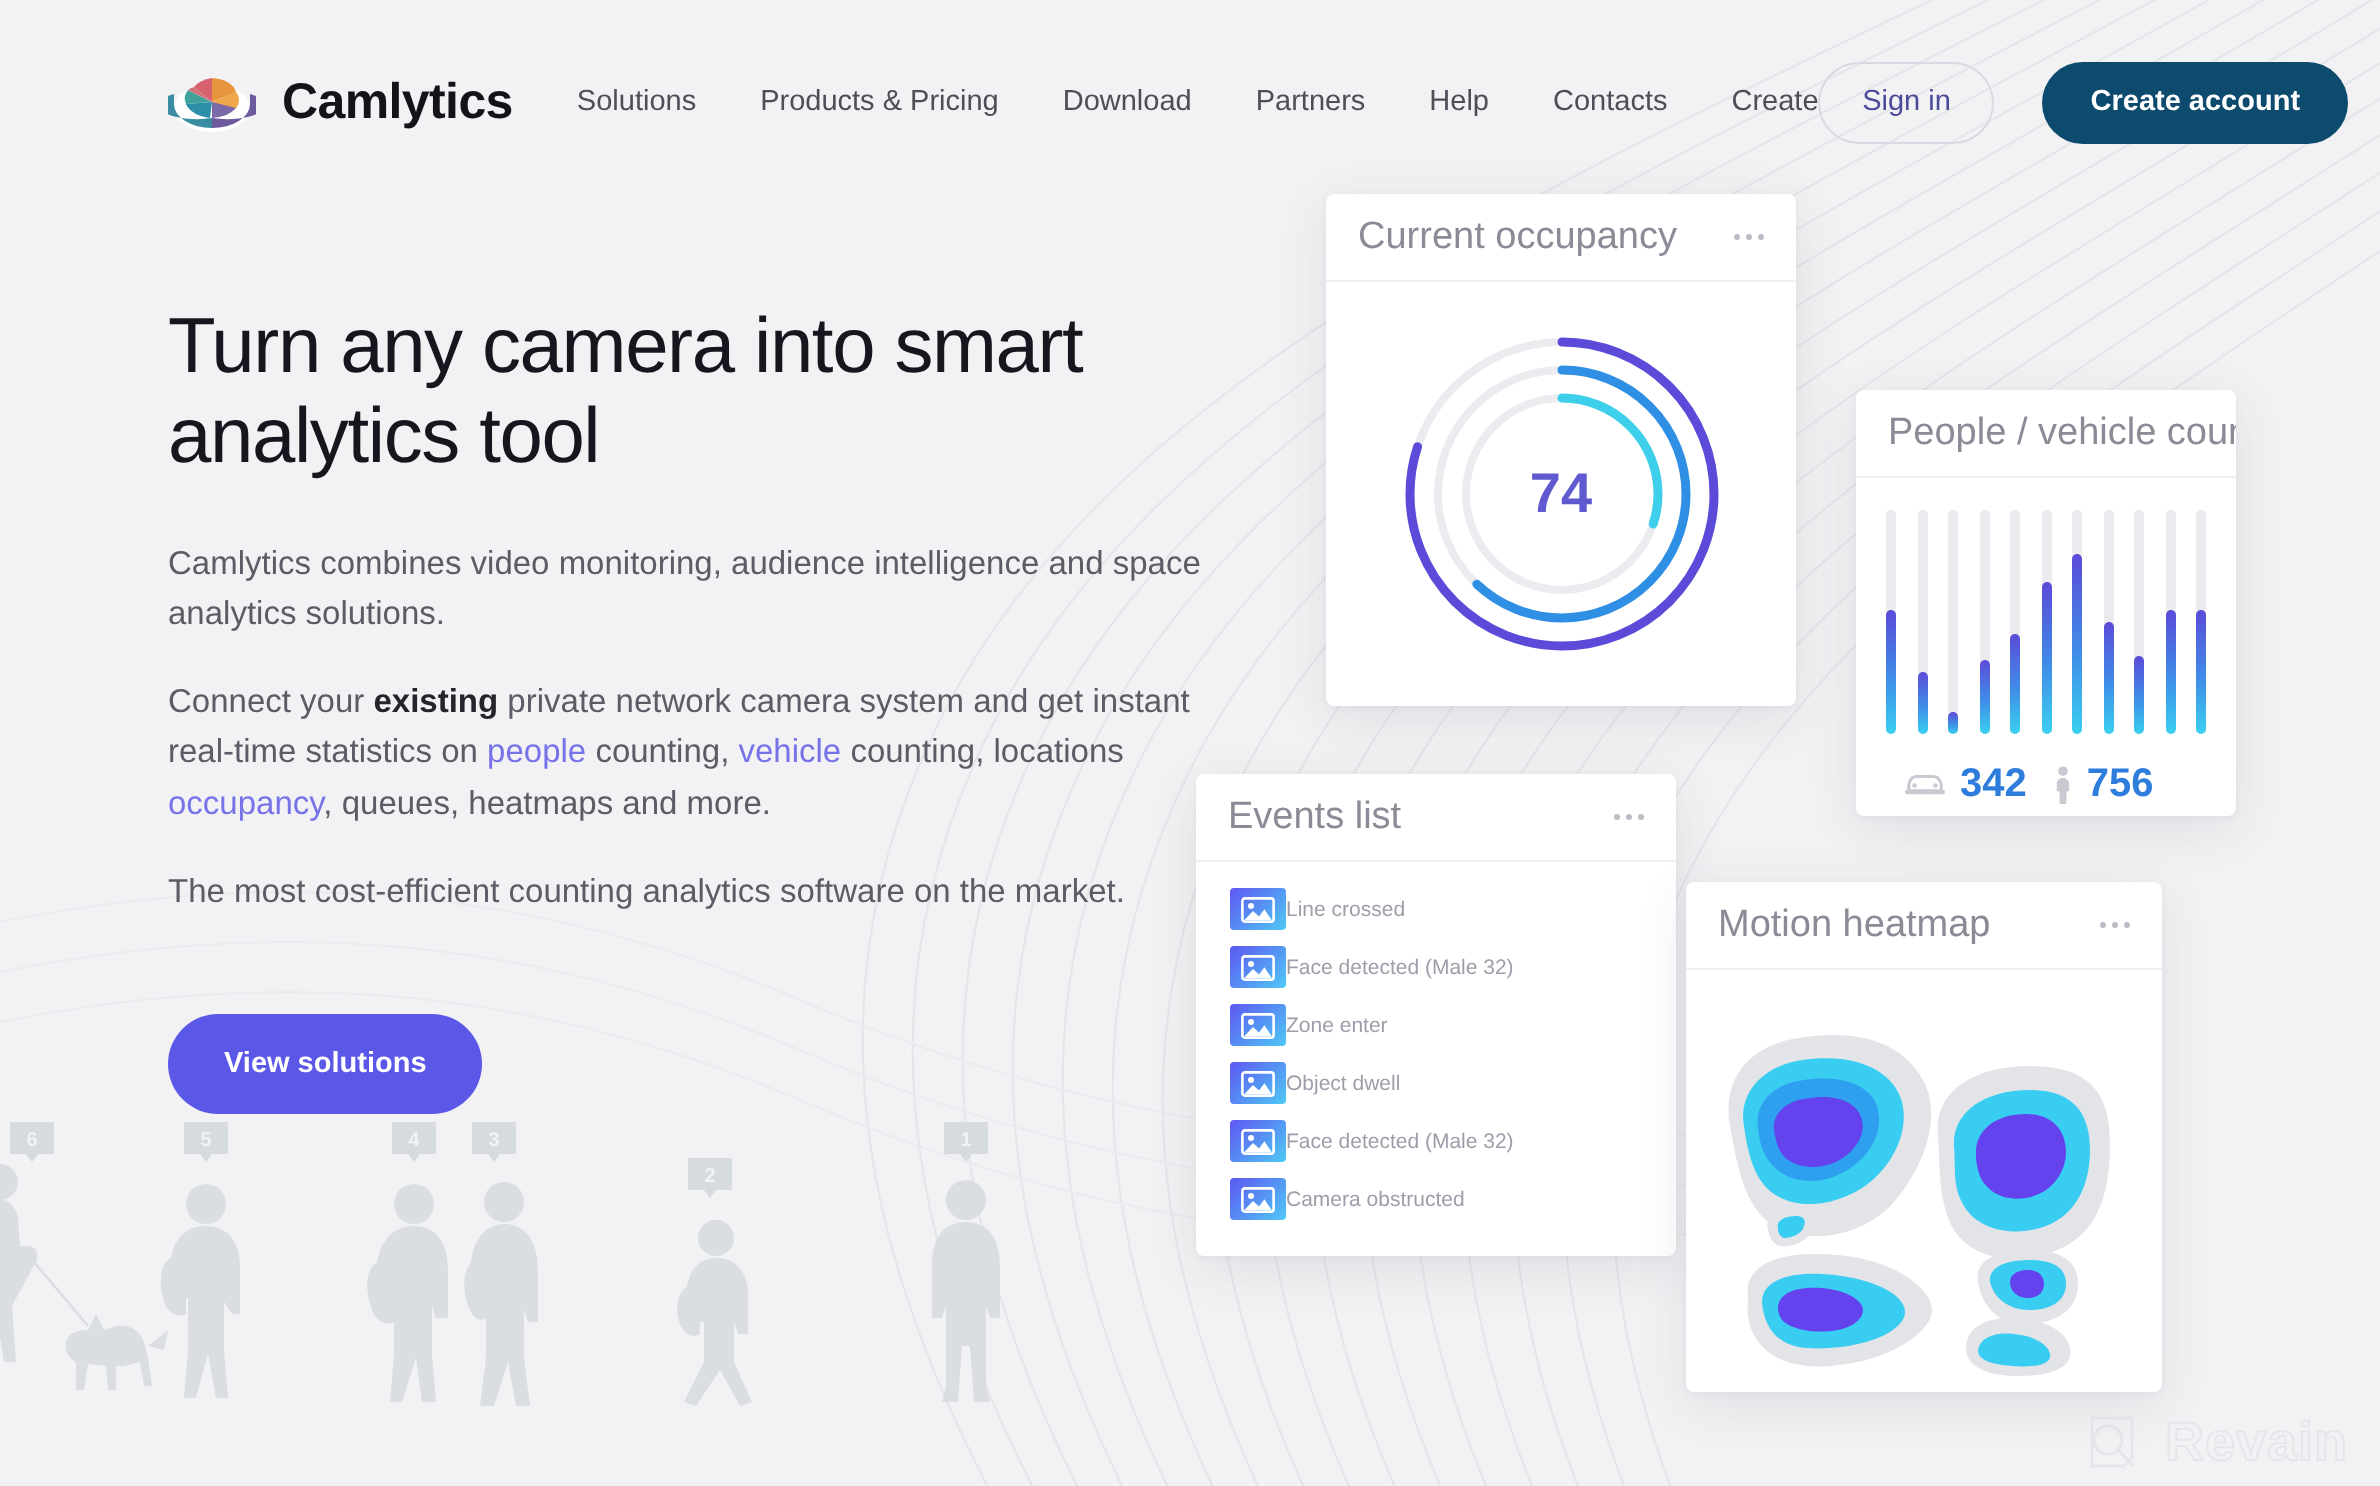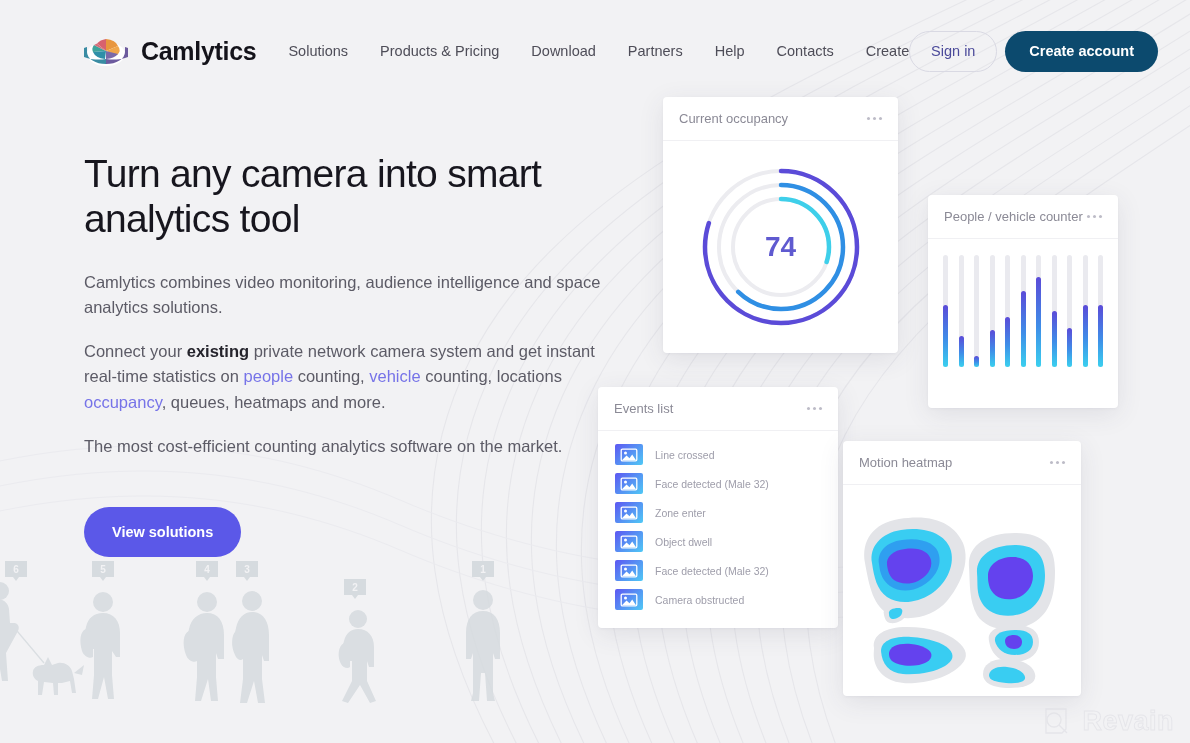--- a/index.html
+++ b/index.html
@@ -51,21 +51,21 @@
     font-size: 14.5px;
     color: #4e4d58;
     text-decoration: none;
     white-space: nowrap;
     cursor: pointer;
   }
   .header-actions {
     margin-left: auto;
     display: flex;
     align-items: center;
-    gap: 8px;
+    gap: 24px;
   }
   .btn-signin {
     width: 88px; height: 41px;
     border-radius: 21px;
     border: 1px solid #d9d9e3;
     background: transparent;
     color: #4b4a9a;
     font-size: 14.5px;
     font-family: inherit;
     cursor: pointer;
@@ -135,21 +135,21 @@
     overflow: hidden;
   }
   .card-head {
     height: 44px;
     display: flex;
     align-items: center;
     padding: 0 16px;
     border-bottom: 1px solid #f0f0f3;
   }
   .card-title {
-    font-size: 13px;
+    font-size: 19px;
     color: #8b8a96;
     white-space: nowrap;
   }
   .dots {
     margin-left: auto;
     display: flex; gap: 3px;
     cursor: pointer;
   }
   .dots i { width: 3px; height: 3px; border-radius: 50%; background: #bdbcc7; display: block; }
 
@@ -195,21 +195,21 @@
   }
   .counter-item { display: flex; align-items: center; gap: 7px; }
   .counter-num { font-size: 20px; font-weight: 600; color: #2e7ddd; }
 
   
   #card-events { left: 598px; top: 387px; width: 240px; height: 241px; }
   .events-body { padding: 9px 0 0 0; }
   .event-row {
     display: flex;
     align-items: center;
-    gap: 12px;
+    gap: 0;
     height: 29px;
     padding-left: 17px;
   }
   .event-thumb {
     width: 28px; height: 21px;
     border-radius: 2px;
     background: linear-gradient(135deg, #5d57f2 0%, #4fc9f5 100%);
     display: flex; align-items: center; justify-content: center;
     flex: none;
   }
@@ -393,20 +393,38 @@
       <div class="bar-track">
         <div class="bar-fill" style="height: 39.2px;"></div>
       </div>
       <div class="bar-track">
         <div class="bar-fill" style="height: 61.6px;"></div>
       </div>
       <div class="bar-track">
         <div class="bar-fill" style="height: 61.6px;"></div>
       </div>
     </div>
+  <div class="counter-totals">
+    <div class="counter-item">
+      <svg width="21" height="13" viewBox="0 0 22 13">
+        <path d="M2.5,9.5 L2.5,6.5 C2.5,5.6 3.1,4.2 3.9,3.2 C4.5,2.5 5.4,2 6.5,2 L15.5,2 C16.6,2 17.5,2.5 18.1,3.2 C18.9,4.2 19.5,5.6 19.5,6.5 L19.5,9.5 Z" fill="none" stroke="#c9c9d2" stroke-width="1.6" stroke-linejoin="round"></path>
+        <rect x="0.5" y="9" width="21" height="2.4" rx="1.2" fill="#c9c9d2"></rect>
+        <circle cx="5.5" cy="6.8" r="1.2" fill="#c9c9d2"></circle>
+        <circle cx="16.5" cy="6.8" r="1.2" fill="#c9c9d2"></circle>
+      </svg>
+      <span class="counter-num">342</span>
+    </div>
+    <div class="counter-item">
+      <svg width="9" height="20" viewBox="0 0 9 20">
+        <circle cx="4.5" cy="2.6" r="2.4" fill="#c9c9d2"></circle>
+        <path d="M4.5,6 C6.4,6 7.6,7.3 7.6,9.2 L7.6,12.6 L6.2,12.6 L6.2,19 L2.8,19 L2.8,12.6 L1.4,12.6 L1.4,9.2 C1.4,7.3 2.6,6 4.5,6 Z" fill="#c9c9d2"></path>
+      </svg>
+      <span class="counter-num">756</span>
+    </div>
+  </div>
 </div>
 
 <div class="card" id="card-events">
   <div class="card-head">
     <span class="card-title">Events list</span>
     <span class="dots">
         <i></i>
         <i></i>
         <i></i>
       </span>

